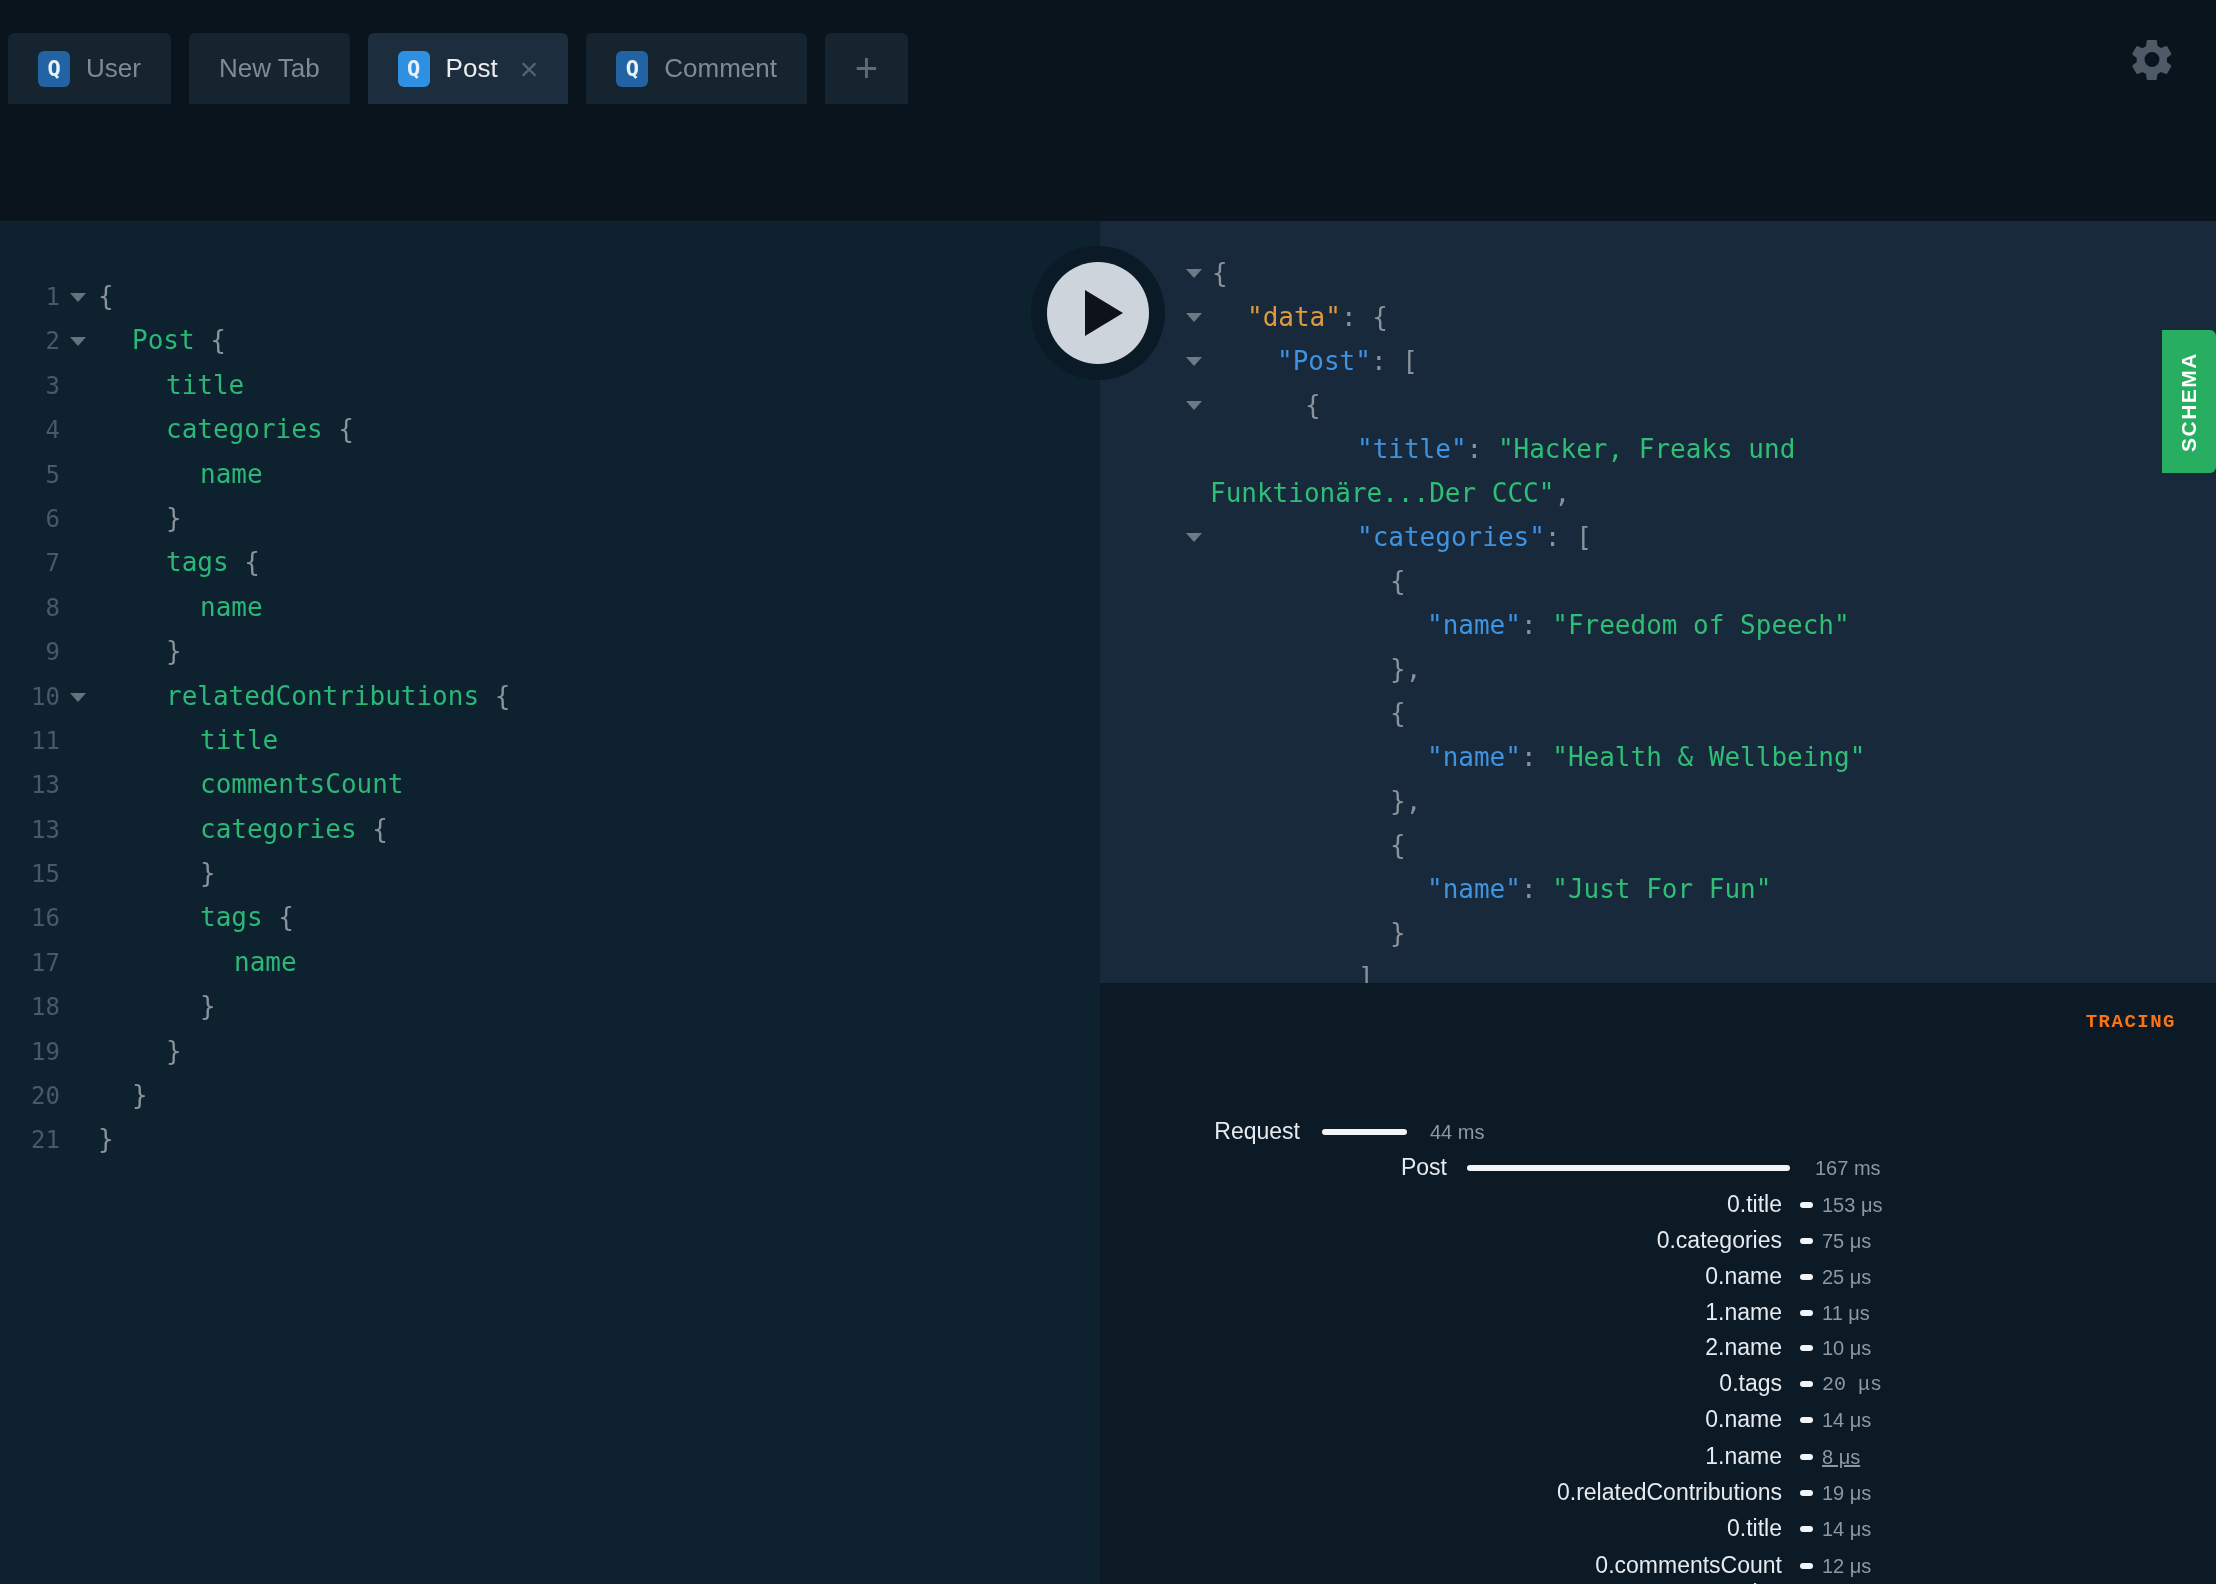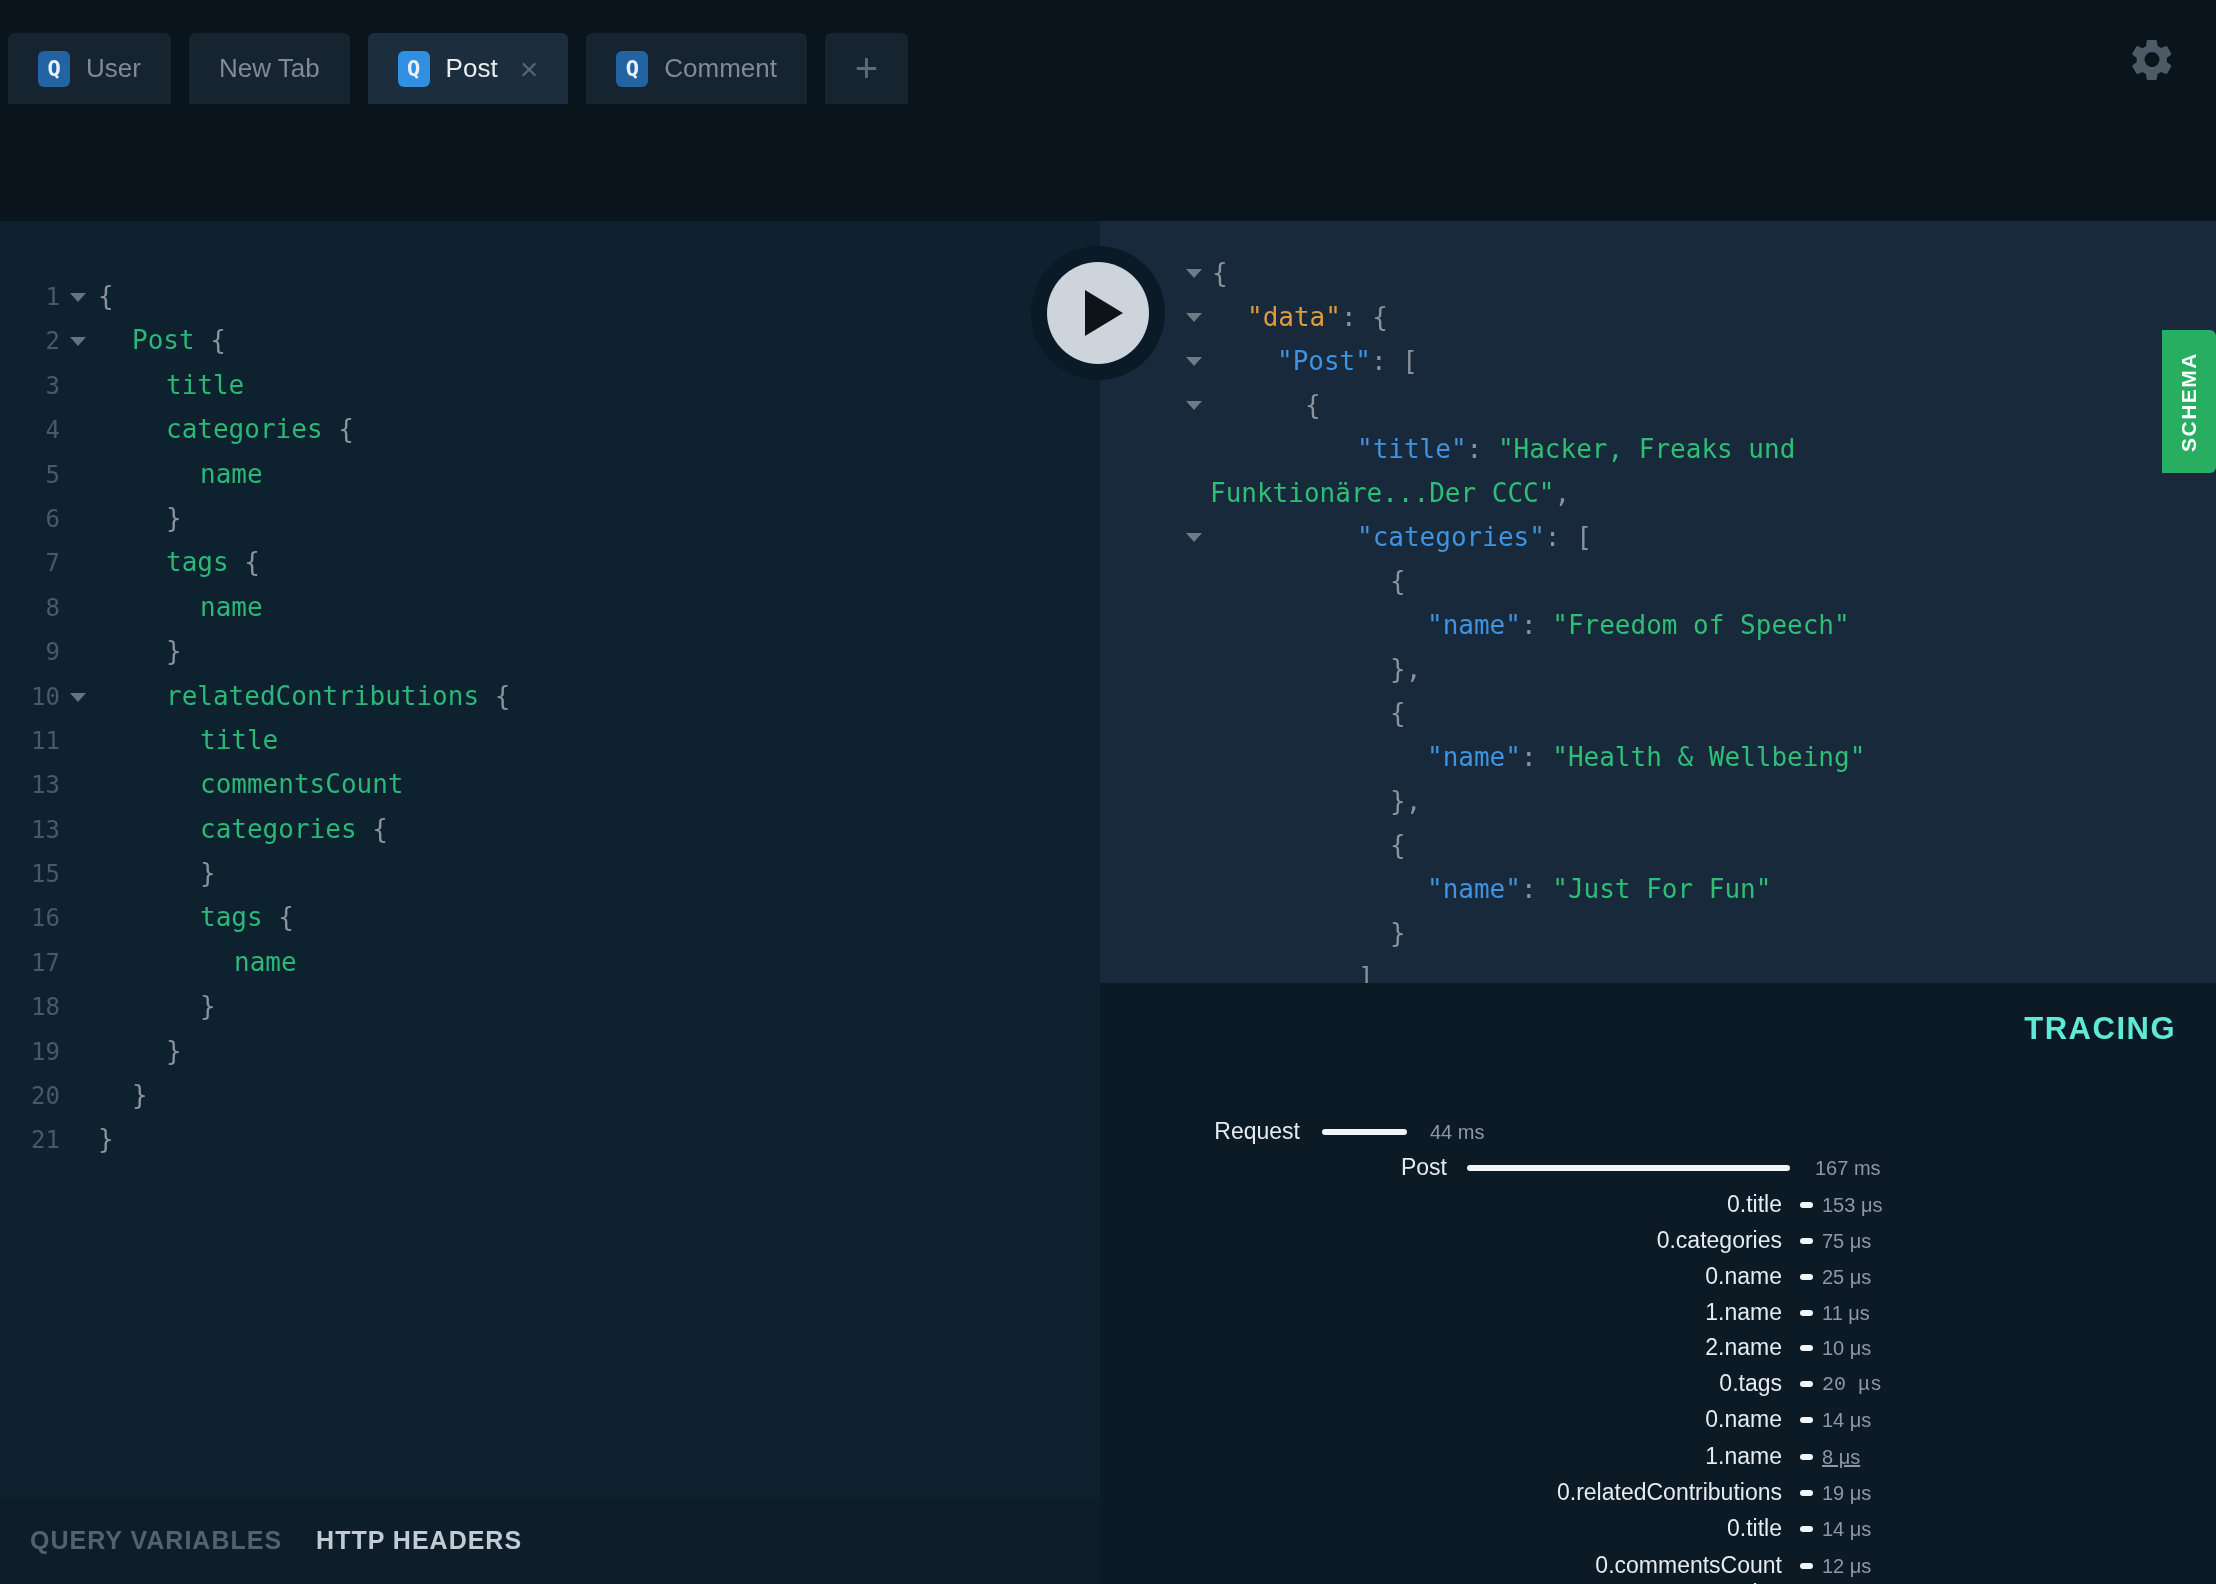--- a/index.html
+++ b/index.html
@@ -74,21 +74,21 @@
   }
   .tk-k { color:#3E94E0; }
   .tk-o { color:#E09A3E; }
   .tk-s { color:#2EBE76; }
   
   .tracing {
     position:absolute; left:1100px; top:983px; width:1116px; height:601px;
     background:#0C1A26; overflow:hidden;
   }
   .tr-title {
-    position:absolute; right:40px; top:28px; color:#5eead4; font-size:31px; font-weight:bold; letter-spacing:1.5px;
+    position:absolute; right:40px; top:28px; color:#f97316; font-size:19px; font-weight:bold; letter-spacing:1.5px;font-family:Liberation Mono, monospace;
   }
   .trrow { position:absolute; left:0; width:100%; height:30px; }
   .trlabel { position:absolute; top:0; color:#E6EBEF; font-size:23px; white-space:nowrap; }
   .trbar { position:absolute; top:11px; height:6px; background:#F2F5F7; border-radius:3px; }
   .trval { position:absolute; top:3px; color:#8C98A4; font-size:20px; white-space:nowrap; }
   
   .footer {
     position:absolute; left:0; top:1497px; width:1100px; height:87px; background:#0D1D29;
     display:flex; align-items:center; gap:34px; padding-left:30px;
   }
@@ -269,24 +269,20 @@
           <span class="trbar" style="left: 700px; width: 13px;"></span>
           <span class="trval" style="left: 722px;">12 μs</span>
         </div>
         <div class="trrow" style="top: 597px;">
           <span class="trlabel" style="right: 434px;">0.categories</span>
           <span class="trval" style="left: 722px;">13 μs</span>
         </div>
       </div>
   </div>
 
-  <div class="footer">
-    <span class="qv">QUERY VARIABLES</span>
-    <span class="hh">HTTP HEADERS</span>
-  </div>
 
   <div class="play">
     <div class="play-inner">
       <div class="play-tri"></div>
     </div>
   </div>
 
   <div class="schema-tab">SCHEMA</div>
 
 </div>

